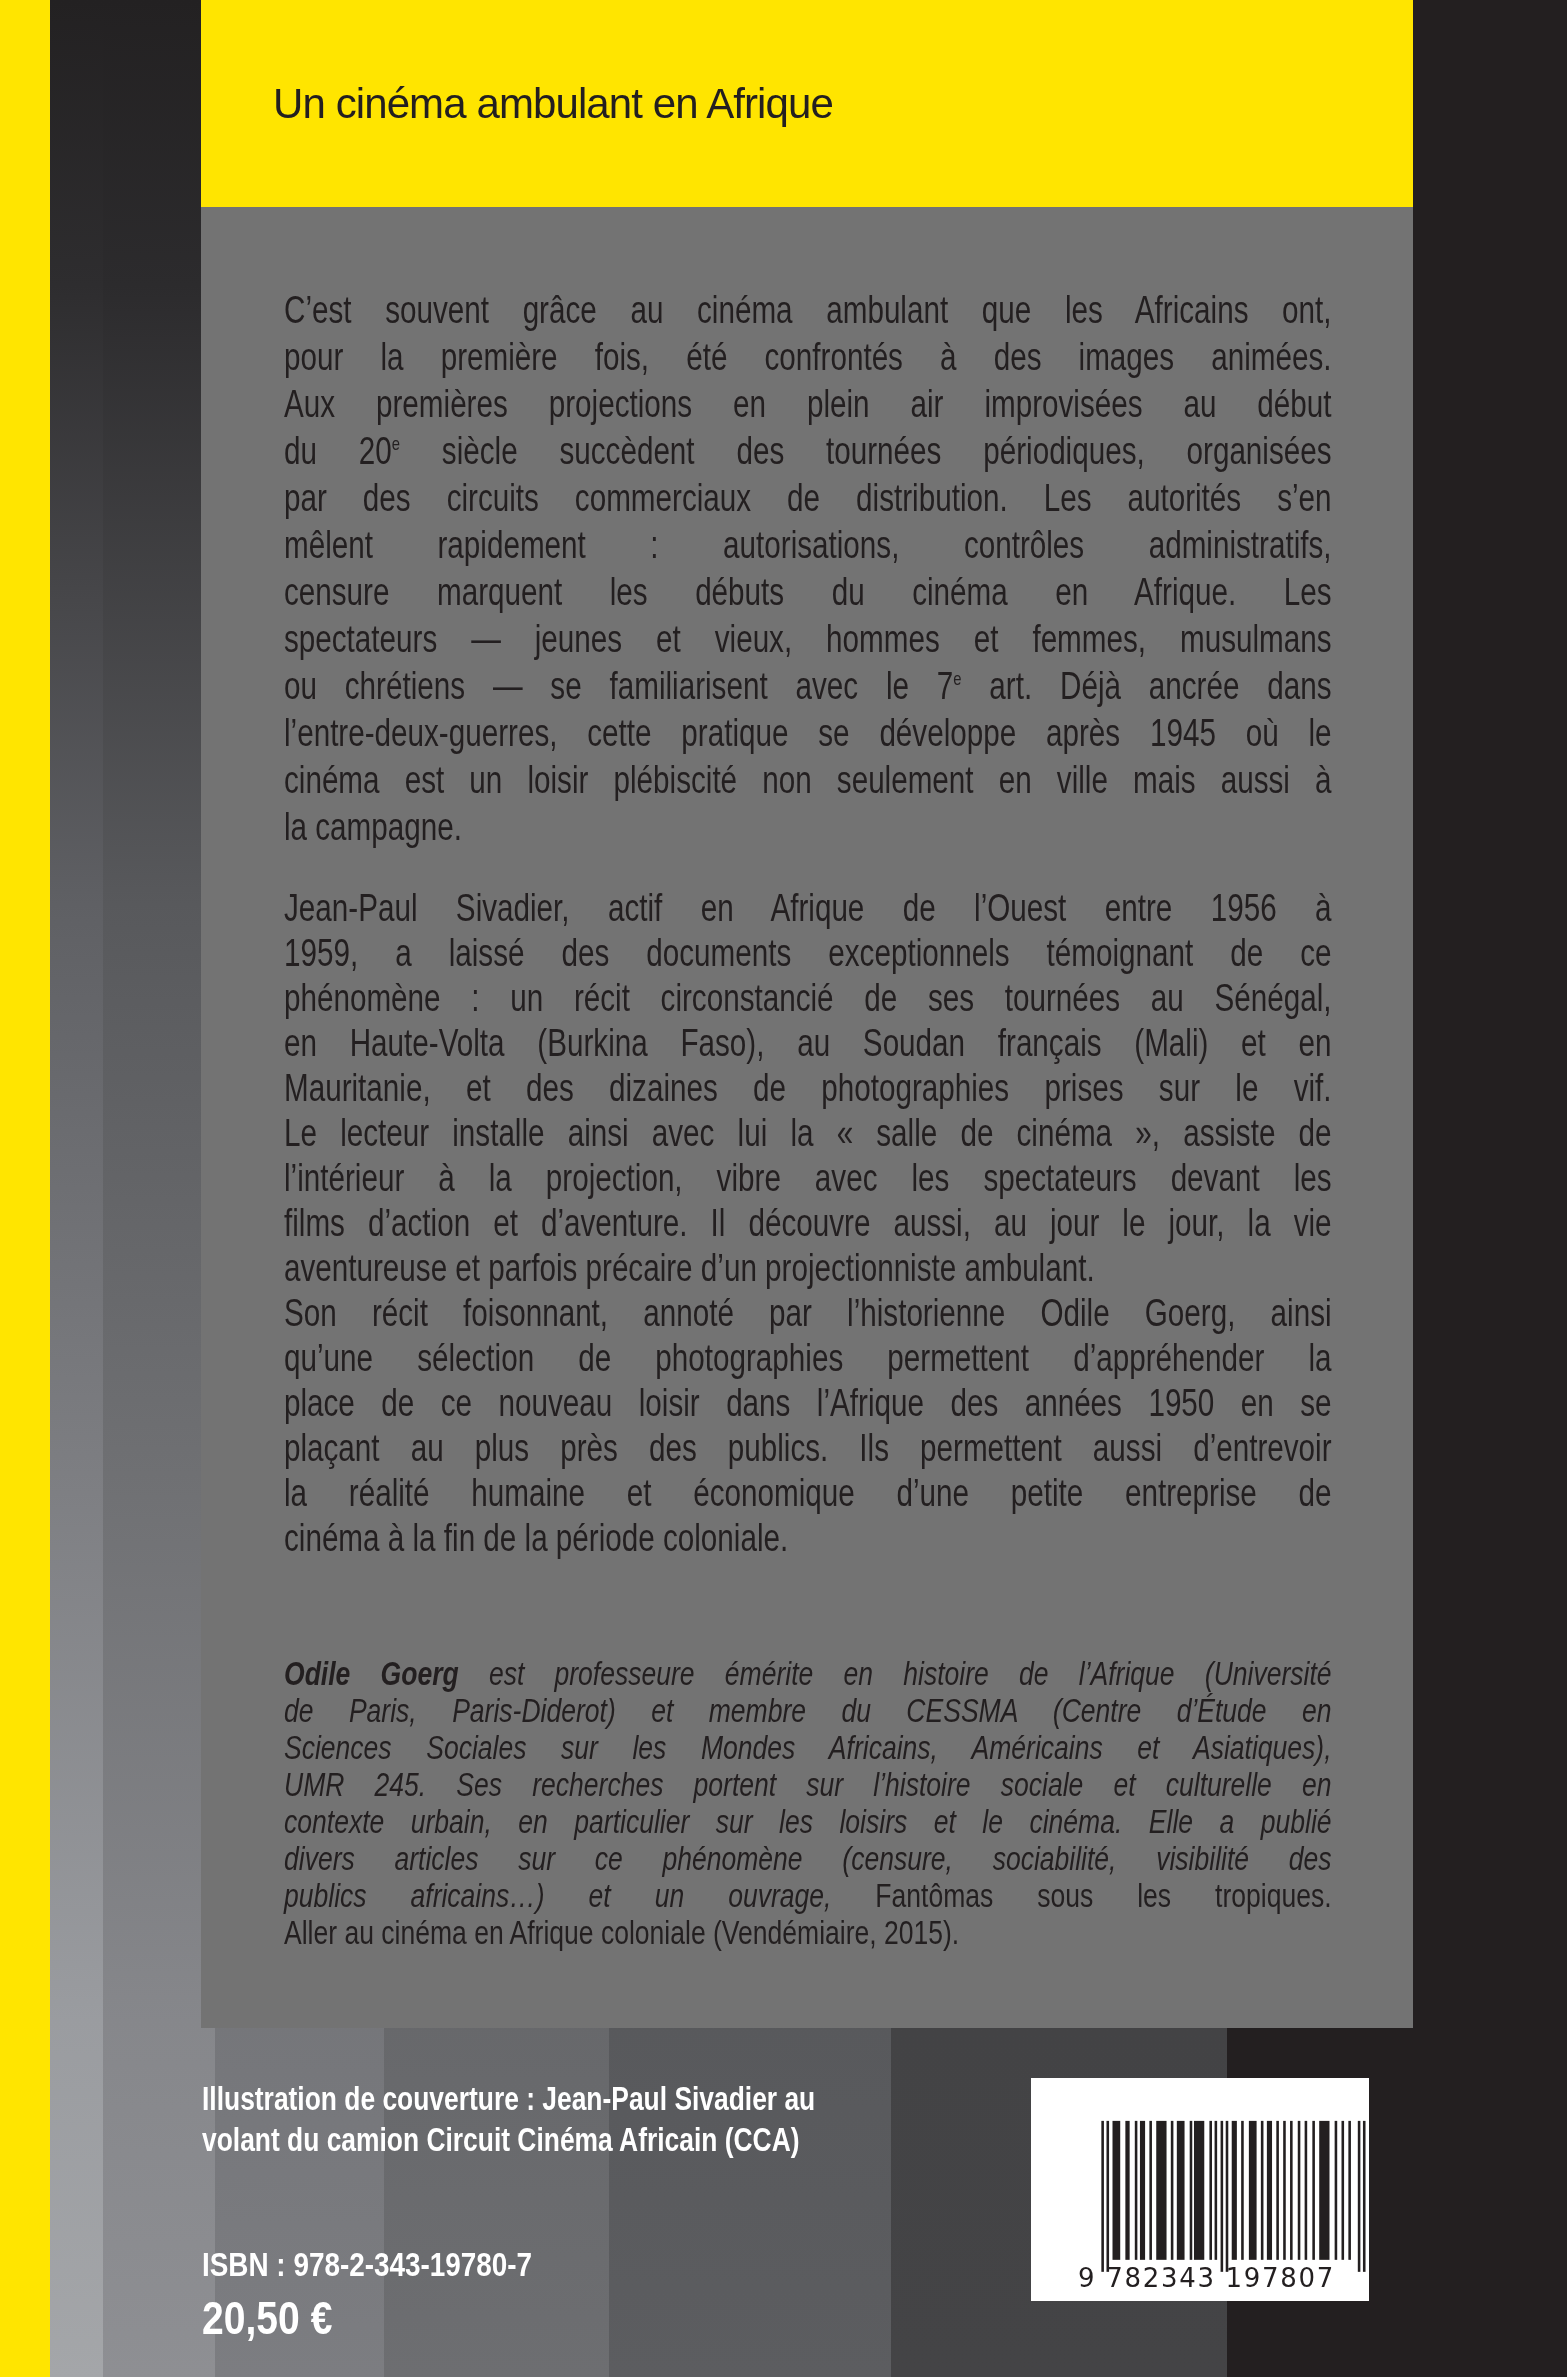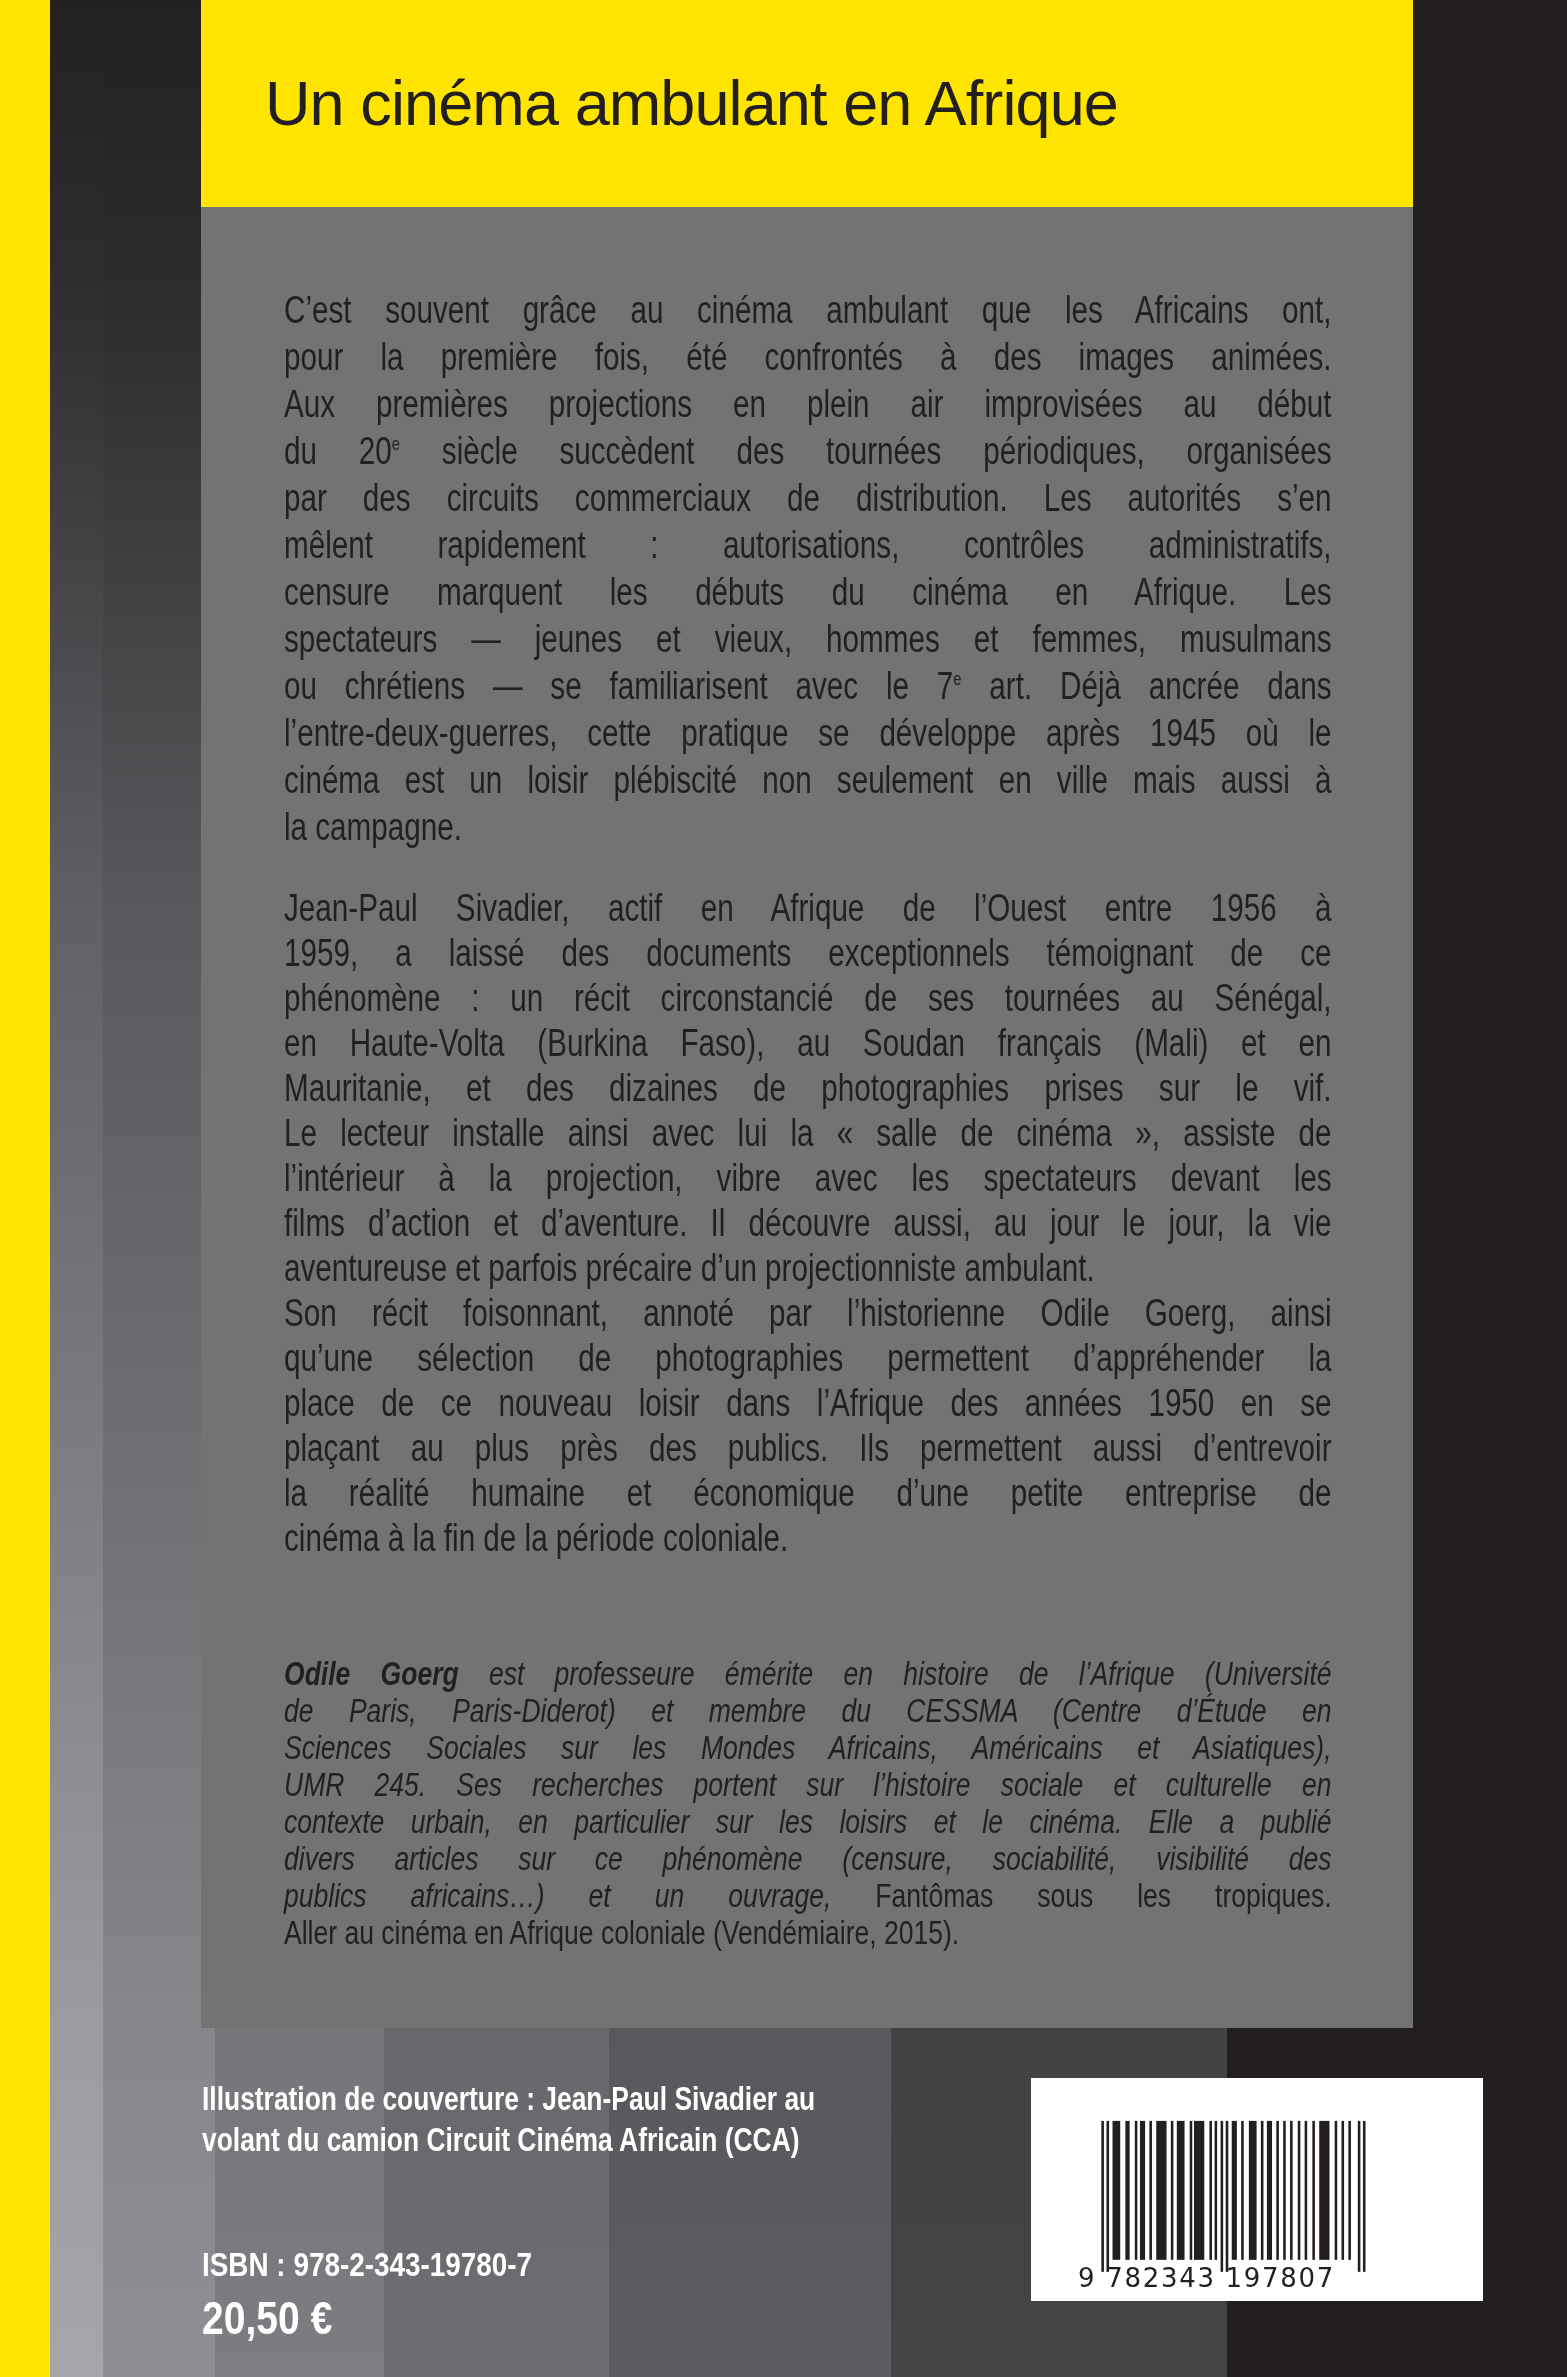--- a/index.html
+++ b/index.html
@@ -16,23 +16,23 @@
   .band-l5 { left: 609px; width: 282px; background: linear-gradient(to bottom, #232122 0%, #262527 12%, #3f3f42 38%, #4c4d50 62%, #58595c 85%, #5c5d60 100%); }
   .band-l6 { left: 891px; width: 336px; background: linear-gradient(to bottom, #232122 0%, #252324 12%, #353537 38%, #3d3d40 62%, #434345 85%, #444446 100%); }
   .band-l7 { left: 1227px; width: 341px; background: #231f20; }
 
   
   .header {
     position: absolute; left: 201px; top: 0; width: 1212px; height: 207px;
     background: #ffe500;
   }
   .title {
-    position: absolute; left: 64px; top: 65px;
+    position: absolute; left: 72px; top: 65px;
     font-family: "Liberation Sans", sans-serif;
-    font-size: 63px; line-height: 77px; color: #231f20;
+    font-size: 42px; line-height: 77px; color: #231f20;
     letter-spacing: -0.9px; white-space: nowrap;
   }
 
   
   .content {
     position: absolute; left: 201px; top: 207px; width: 1212px; height: 1821px;
     background: #737373;
   }
   .col {
     position: absolute; left: 83px; width: 1343px;
@@ -67,21 +67,21 @@
     color: #ffffff; font-weight: bold; font-size: 34px; line-height: 39px; white-space: nowrap;
   }
   .price {
     position: absolute; left: 202px; top: 2293px;
     transform: scaleX(0.85); transform-origin: 0 0;
     color: #ffffff; font-weight: bold; font-size: 46px; line-height: 51px; white-space: nowrap;
   }
 
   
   .barcode-box {
-    position: absolute; left: 1031px; top: 2078px; width: 452px; height: 223px;
+    position: absolute; left: 1031px; top: 2078px; width: 338px; height: 223px;
     background: #ffffff;
   }
   .barcode-svg { position: absolute; left: 0; top: 0; }
   .barcode-digits {
     position: absolute; left: 47px; top: 187px; width: 291px;
     font-family: "DejaVu Sans", sans-serif; font-size: 26px; line-height: 27.4px;
     color: #231f20; letter-spacing: 1.7px; white-space: nowrap;
   }
 </style>
 </head>

